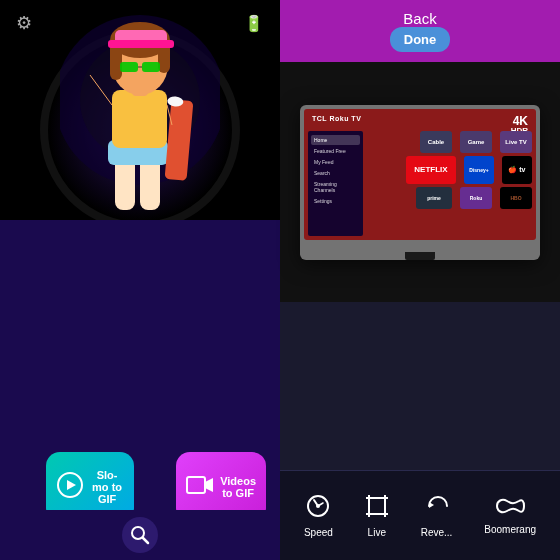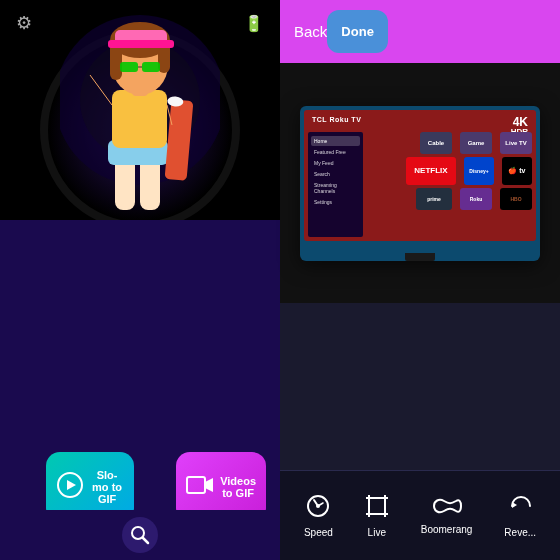--- a/index.html
+++ b/index.html
@@ -136,60 +136,61 @@
     .right-panel {
       width: 280px;
       height: 560px;
       background: #1a1a2e;
       display: flex;
       flex-direction: column;
     }
 
     .right-header {
       display: flex;
-      justify-content: flex-start;
+      justify-content: flex-end;
       align-items: center;
       padding: 10px 14px;
-      background: #d946ef;
+      background: #a21caf;
+      flex-direction: column;
     }
 
     .back-btn {
       background: none;
       border: none;
       color: white;
       font-size: 15px;
       font-weight: 500;
       cursor: pointer;
     }
 
     .done-btn {
       background: #4a90d9;
       border: none;
       color: white;
       font-size: 13px;
       font-weight: 600;
       border-radius: 12px;
-      padding: 14px 14px;
+      padding: 5px 14px;
       cursor: pointer;
     }
 
     .tv-preview {
       width: 100%;
       height: 240px;
       background: #111;
       display: flex;
       align-items: center;
       justify-content: center;
       position: relative;
     }
 
     .tv-image {
       width: 240px;
       height: 155px;
-      background: #0c4a6e;
+      background: #737373;
       border-radius: 6px;
       position: relative;
       overflow: hidden;
       box-shadow: 0 4px 20px rgba(0,0,0,0.6);
     }
 
     .tv-screen {
       position: absolute;
       top: 4px;
       left: 4px;
@@ -530,32 +531,32 @@
           <line x1="4" y1="20" x2="1" y2="20" stroke="white" stroke-width="2"></line>
           <line x1="20" y1="20" x2="23" y2="20" stroke="white" stroke-width="2"></line>
         </svg>
       </span>
       <span class="tool-label">Live</span>
     </div>
 
 
     <div class="tool-item">
       <span class="tool-icon">
-        <svg width="30" height="18" viewBox="0 0 30 18">
-          <path d="M2 9 C2 4 7 1 12 4 C17 7 19 7 24 4 C27 2 29 4 29 9 C29 14 27 16 24 14 C19 11 17 11 12 14 C7 17 2 14 2 9Z" fill="none" stroke="white" stroke-width="2"></path>
-        </svg>
-      </span>
-      <span class="tool-label">Boomerang</span>
-    </div>
-
-    <div class="tool-item">
-      <span class="tool-icon">
         <svg width="24" height="24" viewBox="0 0 24 24">
           <path d="M4 12 C4 7 8 3 13 3 C18 3 22 7 22 12" fill="none" stroke="white" stroke-width="2" stroke-linecap="round"></path>
           <polygon points="4,8 4,14 9,11" fill="white"></polygon>
         </svg>
       </span>
       <span class="tool-label">Reve...</span>
     </div>
 
+    <div class="tool-item">
+      <span class="tool-icon">
+        <svg width="30" height="18" viewBox="0 0 30 18">
+          <path d="M2 9 C2 4 7 1 12 4 C17 7 19 7 24 4 C27 2 29 4 29 9 C29 14 27 16 24 14 C19 11 17 11 12 14 C7 17 2 14 2 9Z" fill="none" stroke="white" stroke-width="2"></path>
+        </svg>
+      </span>
+      <span class="tool-label">Boomerang</span>
+    </div>
+
   </div>
 
 </div>
 
 </body></html>

